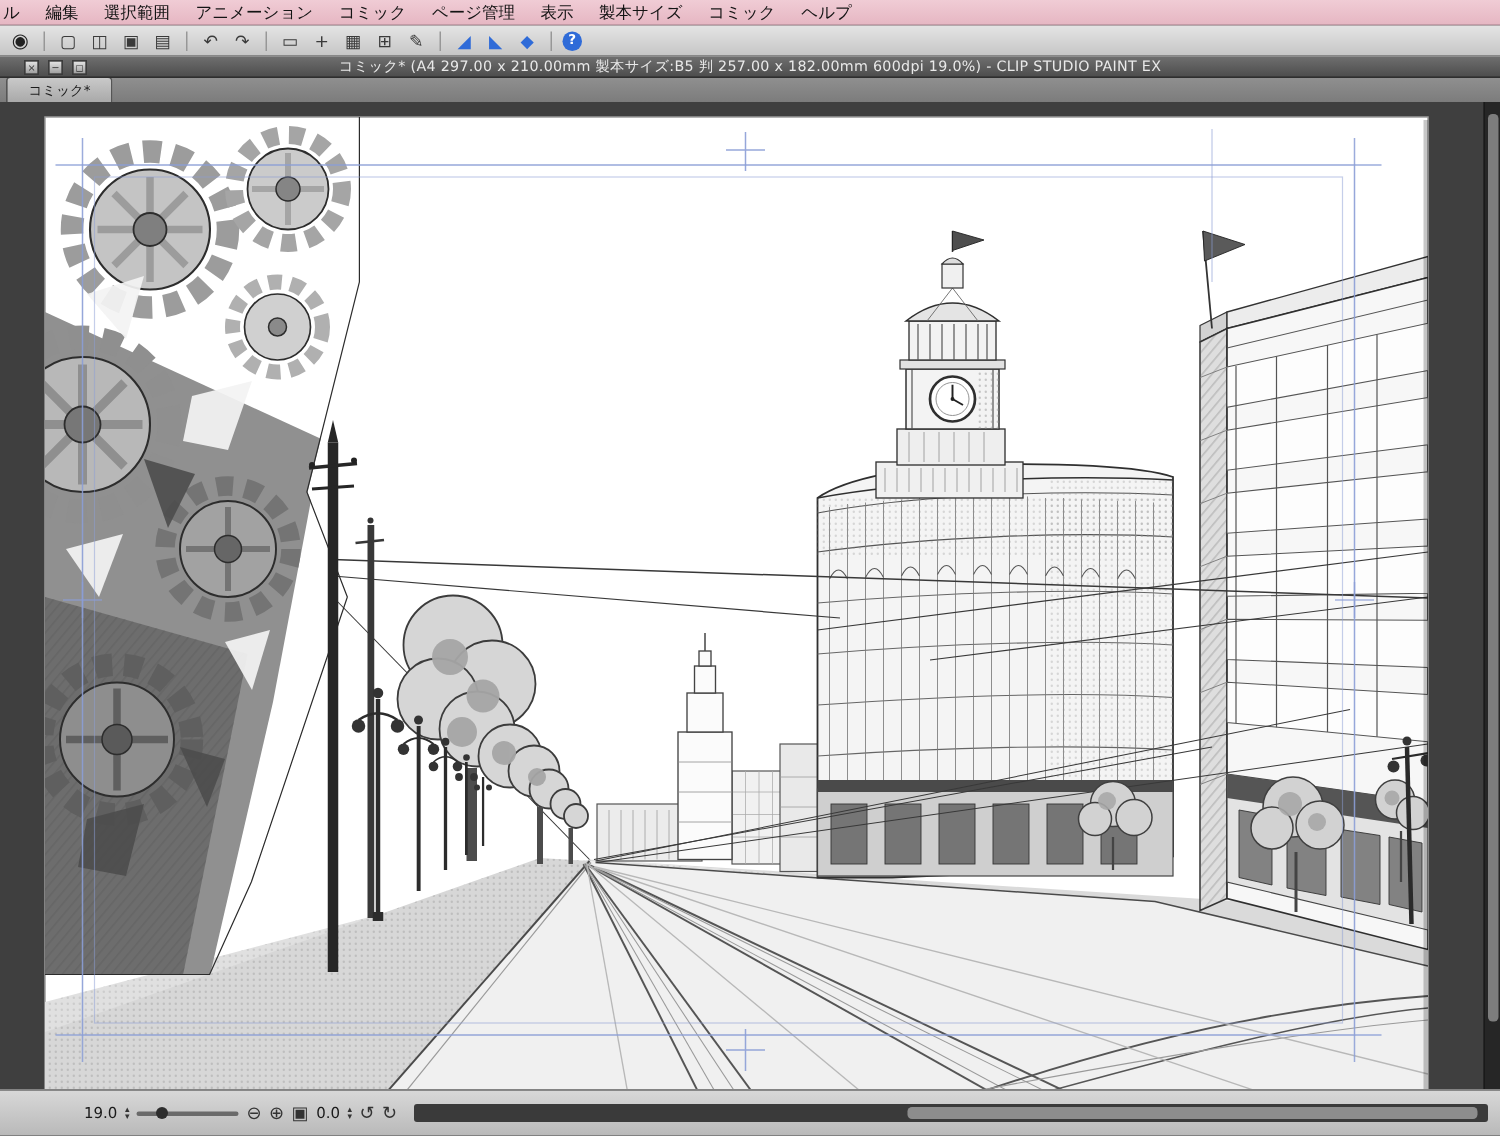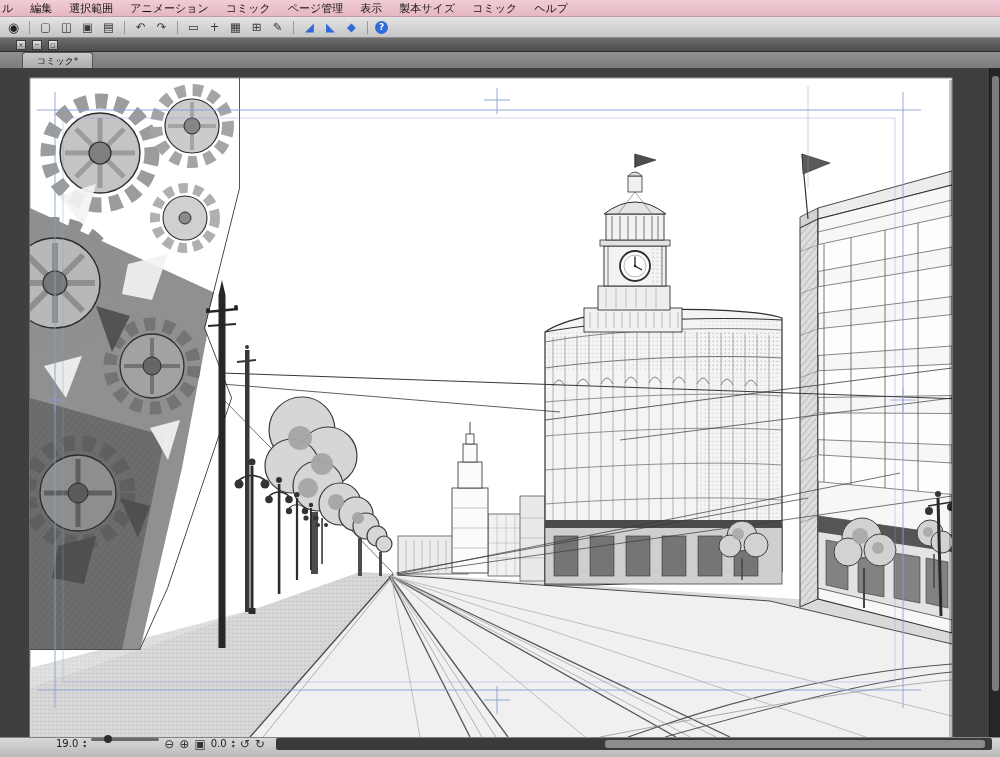--- a/index.html
+++ b/index.html
@@ -26,37 +26,37 @@
 
   
   .titlebar { height:14px; background:linear-gradient(#6e6e6e,#4d4d4d); border-bottom:1px solid #2e2e2e;
               display:flex; align-items:center; position:relative; flex:0 0 auto; }
   .win-controls { position:absolute; left:16px; top:2px; display:flex; gap:6px; }
   .win-btn { width:10px; height:10px; background:linear-gradient(#e3e3e3,#9f9f9f); border:1px solid #3c3c3c;
              font-size:6.5px; line-height:8px; text-align:center; color:#333; }
   .title-text { margin:0 auto; font-size:9.5px; color:#e9e9e9; white-space:nowrap; letter-spacing:.2px; }
 
   
-  .tabbar { height:16px; background:linear-gradient(#8f8f8f,#7c7c7c); display:flex; align-items:flex-start;
-            padding-left:22px; flex:0 0 auto; }
+  .tabbar { height:16px; background:linear-gradient(#8f8f8f,#7c7c7c); display:flex; align-items:flex-end;
+            padding-left:4px; flex:0 0 auto; }
   .tab { background:linear-gradient(#c9c9c9,#a9a9a9); border:1px solid #555; border-bottom:none;
          border-radius:3px 3px 0 0; font-size:9px; color:#1c1c1c; padding:2px 14px 1px; white-space:nowrap; }
 
   
   .canvas-area { position:relative; flex:1 1 auto; background:var(--canvas-bg,#3f3f3f); overflow:hidden; }
   svg.artwork { position:absolute; left:0; top:0; display:block; }
   .v-scrollbar { position:absolute; right:0; top:0; width:11px; height:100%; background:#262626;
                  border-left:1px solid #1a1a1a; }
   .v-thumb { position:absolute; left:2px; top:8px; width:7px; height:92%; background:#7d7d7d; border-radius:3px; }
 
   .guide { stroke:var(--guide-blue,#8b9dd6); fill:none; }
 
   
-  .statusbar { height:20px; background:linear-gradient(#d8d8d8,#b9b9b9); border-top:1px solid #838383;
-               display:flex; align-items:flex-start; gap:5px; padding:0 8px 0 56px; font-size:10px;
+  .statusbar { height:31px; background:linear-gradient(#d8d8d8,#b9b9b9); border-top:1px solid #838383;
+               display:flex; align-items:center; gap:5px; padding:0 8px 0 56px; font-size:10px;
                color:#1a1a1a; flex:0 0 auto; }
   .spin { display:flex; flex-direction:column; justify-content:center; font-size:6px; line-height:5px; color:#333; }
   .slider { width:68px; height:3px; background:#6a6a6a; border-radius:2px; position:relative; }
   .slider-thumb { position:absolute; left:13px; top:-3px; width:8px; height:8px; border-radius:50%; background:#2d2d2d; }
   .sb-icon { font-size:12px; color:#333; line-height:1; }
   .h-scrollbar { flex:1 1 auto; height:12px; background:#3a3a3a; border-radius:2px; position:relative; margin-left:6px; }
   .h-thumb { position:absolute; left:46%; width:53%; top:2px; height:8px; background:#8d8d8d; border-radius:3px; }
 </style>
 </head>
 <body>
@@ -99,20 +99,21 @@
     <span class="sep"></span>
     <span class="icon-btn help">?</span>
   </div>
 
   <div class="titlebar">
     <div class="win-controls">
       <span class="win-btn">×</span>
       <span class="win-btn">─</span>
       <span class="win-btn">◻</span>
     </div>
+    <span class="title-text">コミック* (A4 297.00 x 210.00mm 製本サイズ:B5 判 257.00 x 182.00mm 600dpi 19.0%)  - CLIP STUDIO PAINT EX</span>
   </div>
 
   <div class="tabbar">
     <span class="tab">コミック*</span>
   </div>
 
   <div class="canvas-area">
     <svg class="artwork" width="989" height="669" viewBox="0 0 989 669">
       <defs>
         <pattern id="dots" width="4" height="4" patternUnits="userSpaceOnUse">

